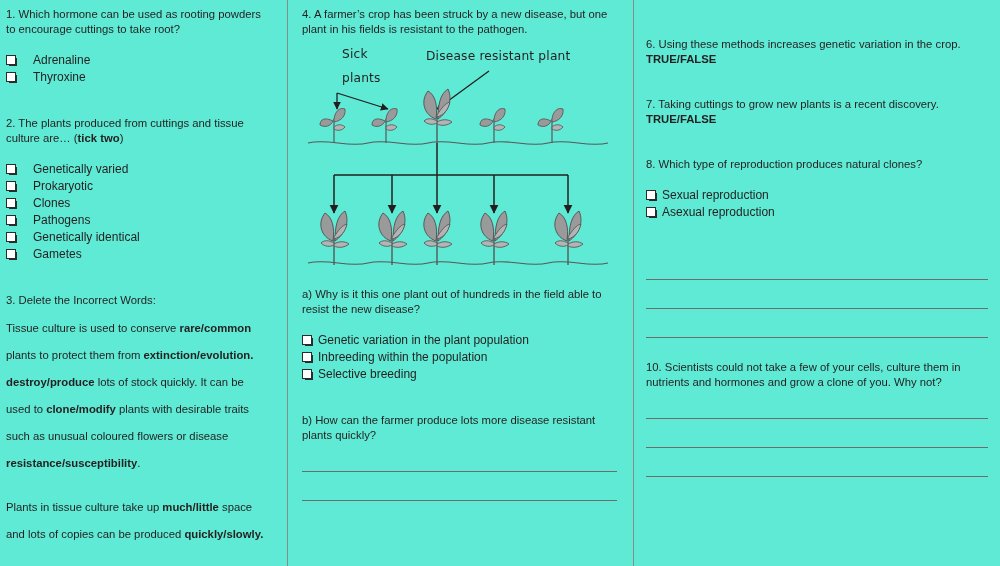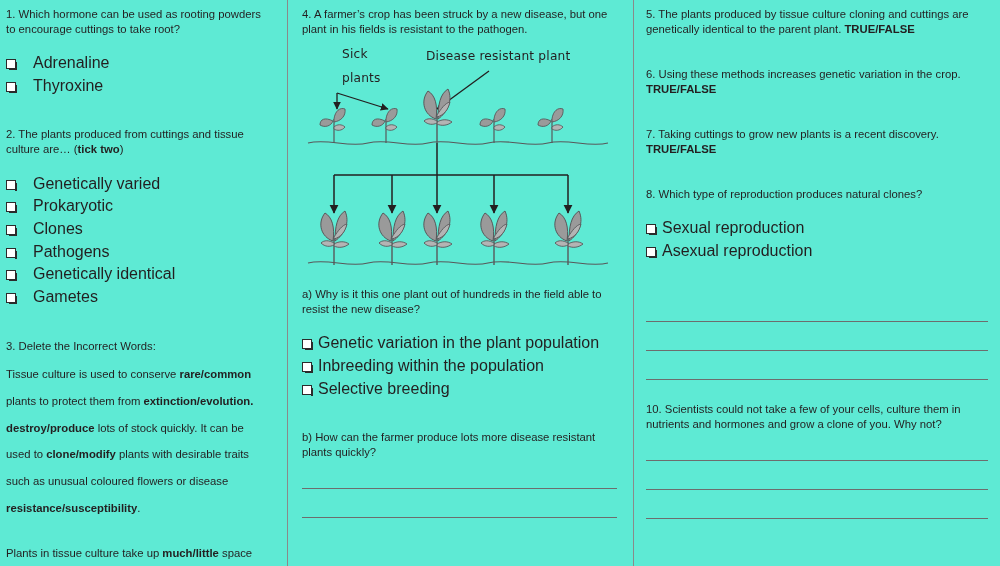--- a/index.html
+++ b/index.html
@@ -47,21 +47,21 @@
   .q b { font-weight: bold; }
   .spacer-md { height: 15px; }
   .spacer-lg { height: 22px; }
   .spacer-xl { height: 30px; }
 
   
   .check-list { margin: 0; padding: 0; list-style: none; }
   .check-item {
     display: flex;
     align-items: baseline;
-    font-size: 16px;
+    font-size: 12px;
     line-height: 1.42;
     text-align: right;
   }
   .cbox {
     display: inline-block;
     position: relative;
     width: 8px;
     height: 8px;
     border: 1.2px solid #2b2b2b;
     background: #fff;
@@ -310,21 +310,20 @@
     <div class="q">b) How can the farmer produce lots more disease resistant plants quickly?</div>
 
     <div class="ans-gap"></div>
     <div class="answer-line"></div>
     <div class="ans-gap"></div>
     <div class="answer-line"></div>
   </div>
 
   <div class="column" id="column-3">
 
-    <div class="q"><span>5. The plants produced by tissue culture cloning and cuttings are genetically identical to the parent plant. </span><b>TRUE/FALSE</b></div>
 
     <div class="spacer-xl"></div>
 
     <div class="q"><span>6. Using these methods increases genetic variation in the crop.</span><br><b>TRUE/FALSE</b></div>
 
     <div class="spacer-xl"></div>
 
     <div class="q"><span>7. Taking cuttings to grow new plants is a recent discovery.</span><br><b>TRUE/FALSE</b></div>
 
     <div class="spacer-xl"></div>

